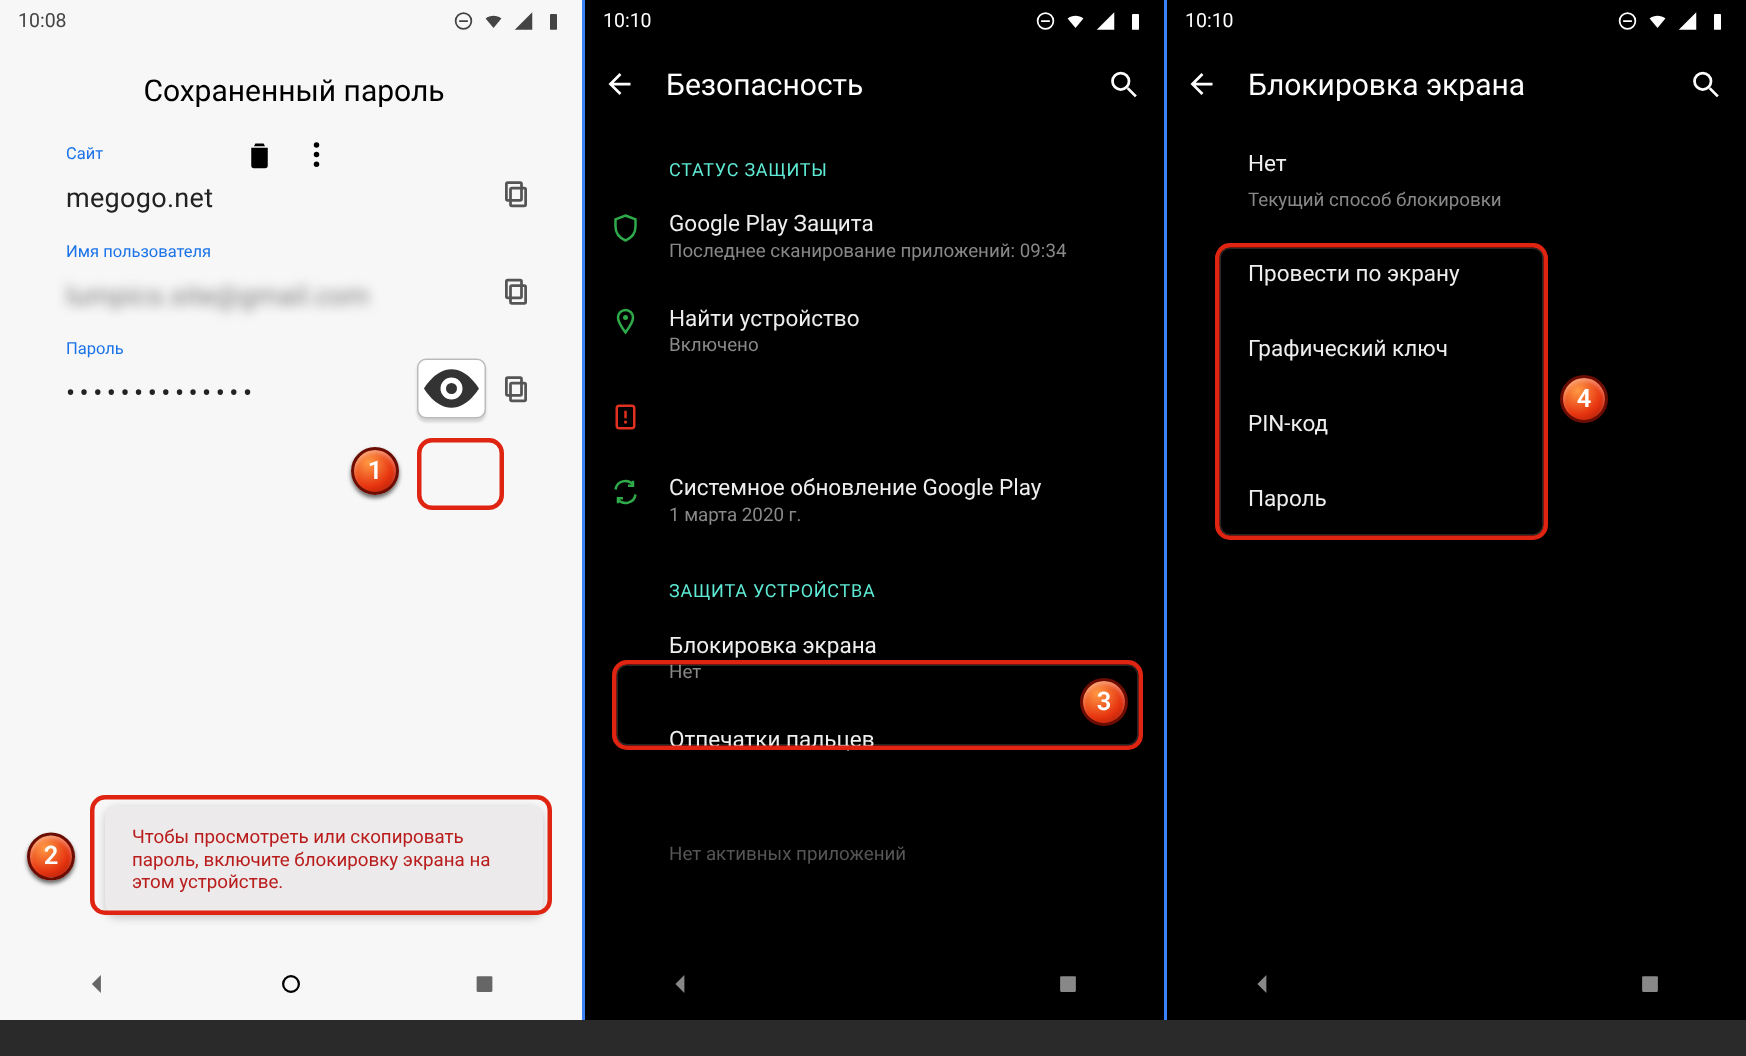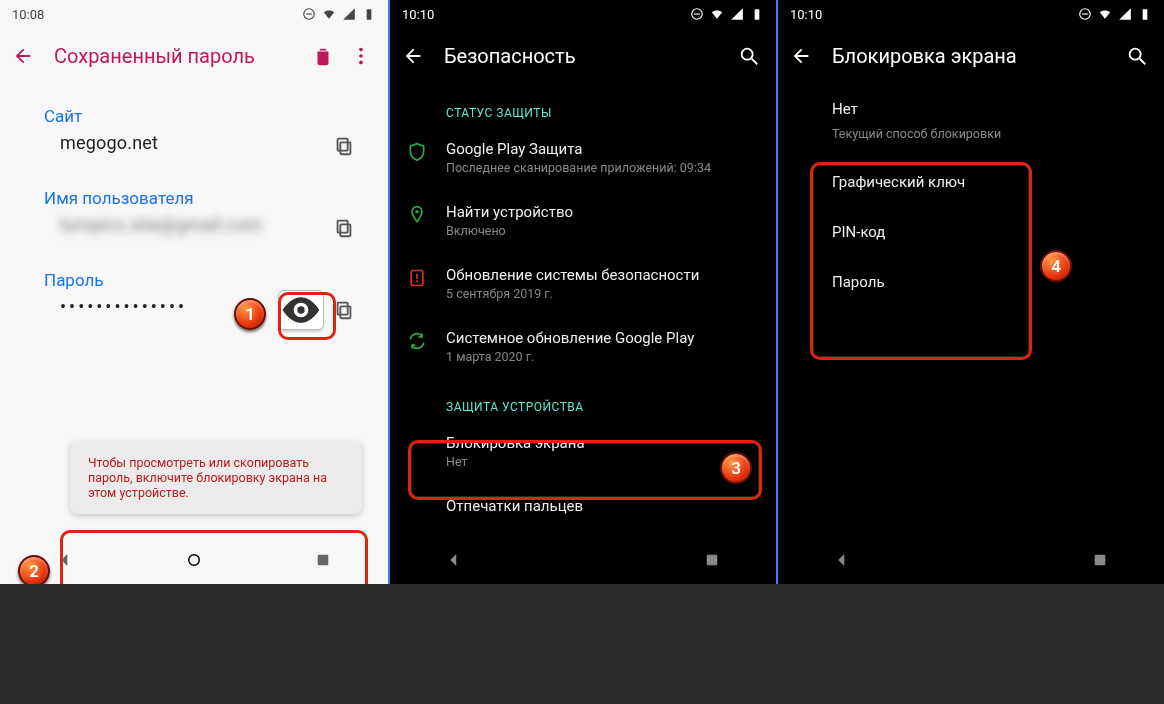--- a/index.html
+++ b/index.html
@@ -7,21 +7,21 @@
     background: #2a2a2a;
     font-family: Roboto, Arial, sans-serif;
     width: 1164px;
     height: 704px;
     display: flex;
     gap: 0;
   }
   .phone {
     position: relative;
     width: 388px;
-    height: 584px;
+    height: 680px;
     background: #000;
     overflow: hidden;
   }
   .phone.white { background: #f7f7f7; }
   .phone + .phone { border-left: 2px solid #3b82f6; }
   
   .statusbar {
     height: 28px;
     display: flex;
     align-items: center;
@@ -35,21 +35,21 @@
   .statusbar .right svg { width:14px; height:14px; fill: currentColor; }
   
   .appbar {
     height: 56px;
     display: flex;
     align-items:center;
     padding: 0 8px 0 12px;
     gap: 20px;
     color:#fff;
   }
-  .phone.white .appbar { color:#be185d; }
+  .phone.white .appbar { color:#000000;flex-direction:column; }
   .appbar .title { font-size: 20px; flex:1; }
   .appbar svg.icon { width:22px; height:22px; fill: currentColor; }
   .appbar .actions { display:flex; gap:16px; align-items:center; padding-right:8px }
   
   .content { padding: 0 16px; color:#fff; }
   .phone.white .content { color:#222; }
   .section-label {
     font-size: 12px;
     color:#5eead4;
     letter-spacing:.5px;
@@ -63,22 +63,22 @@
   }
   .row .ric { width:22px; display:flex; justify-content:center; padding-top:2px }
   .row .ric svg { width:20px; height:20px; }
   .row .body { flex:1; min-width:0 }
   .row .body .t1 { font-size:15px; color:#eee; }
   .row .body .t2 { font-size:12.5px; color:#888; margin-top:2px; }
   .row.dim .t1, .row.dim .t2 { color:#555 !important; }
   .simple-item { padding: 16px 16px; font-size:15px; color:#eee; }
   .simple-item .sub { font-size:12.5px; color:#888; margin-top:8px; }
   
-  .field-label { font-size:17px; color:#1a73e8; margin-top:22px; }
-  .field-row { display:flex; align-items:flex-start;margin-left:16px; }
+  .field-label { font-size:11px; color:#1a73e8; margin-top:12px; }
+  .field-row { display:flex; align-items:center; }
   .field-row .val { font-size:18px; color:#222; flex:1; padding-top:6px; letter-spacing:.2px; }
   .field-row .val.blur { filter: blur(4px); color:#777; }
   .iconbtn { width:40px; height:40px; display:flex; align-items:center; justify-content:center; }
   .iconbtn svg { width:22px; height:22px; fill:#555; }
   .eyebtn {
     width:46px; height:40px; border:1px solid #bbb; border-radius:6px;
     display:flex; align-items:center; justify-content:center; background:#fff;
     box-shadow: 0 2px 2px rgba(0,0,0,.15);
   }
   
@@ -277,24 +277,20 @@
     </div>
         </div>
         <div class="row">
           <div class="ric">
             <svg viewBox="0 0 24 24">
               <rect x="5" y="3" width="14" height="18" rx="2" fill="none" stroke="#e03020" stroke-width="2"></rect>
               <line x1="12" y1="7" x2="12" y2="13" stroke="#e03020" stroke-width="2"></line>
               <circle cx="12" cy="16" r="1.3" fill="#e03020"></circle>
             </svg>
           </div>
-    <div class="body">
-      <div class="t1">Обновление системы безопасности</div>
-      <div class="t2">5 сентября 2019 г.</div>
-    </div>
         </div>
         <div class="row">
           <div class="ric">
             <svg viewBox="0 0 24 24">
               <path d="M4 10a8 8 0 0 1 14-4M20 14a8 8 0 0 1-14 4" fill="none" stroke="#2faa4a" stroke-width="2"></path>
               <path d="M18 3v4h-4M6 21v-4h4" fill="none" stroke="#2faa4a" stroke-width="2"></path>
             </svg>
           </div>
     <div class="body">
       <div class="t1">Системное обновление Google Play</div>
@@ -317,20 +313,21 @@
       <div class="t1">Отпечатки пальцев</div>
 
     </div>
         </div>
         <div class="row dim">
           <div class="ric"></div>
         </div>
         <div class="row dim">
           <div class="ric"></div>
     <div class="body">
+      <div class="t2">Нет активных приложений</div>
     </div>
         </div>
       </div>
   </div>
 
   <div class="navbar">
     <svg viewBox="0 0 24 24">
         <path d="M15 4l-8 8 8 8z"></path>
       </svg>
     <svg viewBox="0 0 24 24">
@@ -377,20 +374,23 @@
     </div>
   </div>
 
   <div style="padding:0 0 0 38px">
     <div class="simple-item">
       <div>Нет</div>
       <div class="sub">Текущий способ блокировки</div>
     </div>
     <div id="lock-options">
         <div class="simple-item">
+          <div>Провести по экрану</div>
+        </div>
+        <div class="simple-item">
           <div>Графический ключ</div>
         </div>
         <div class="simple-item">
           <div>PIN-код</div>
         </div>
         <div class="simple-item">
           <div>Пароль</div>
         </div>
       </div>
   </div>

